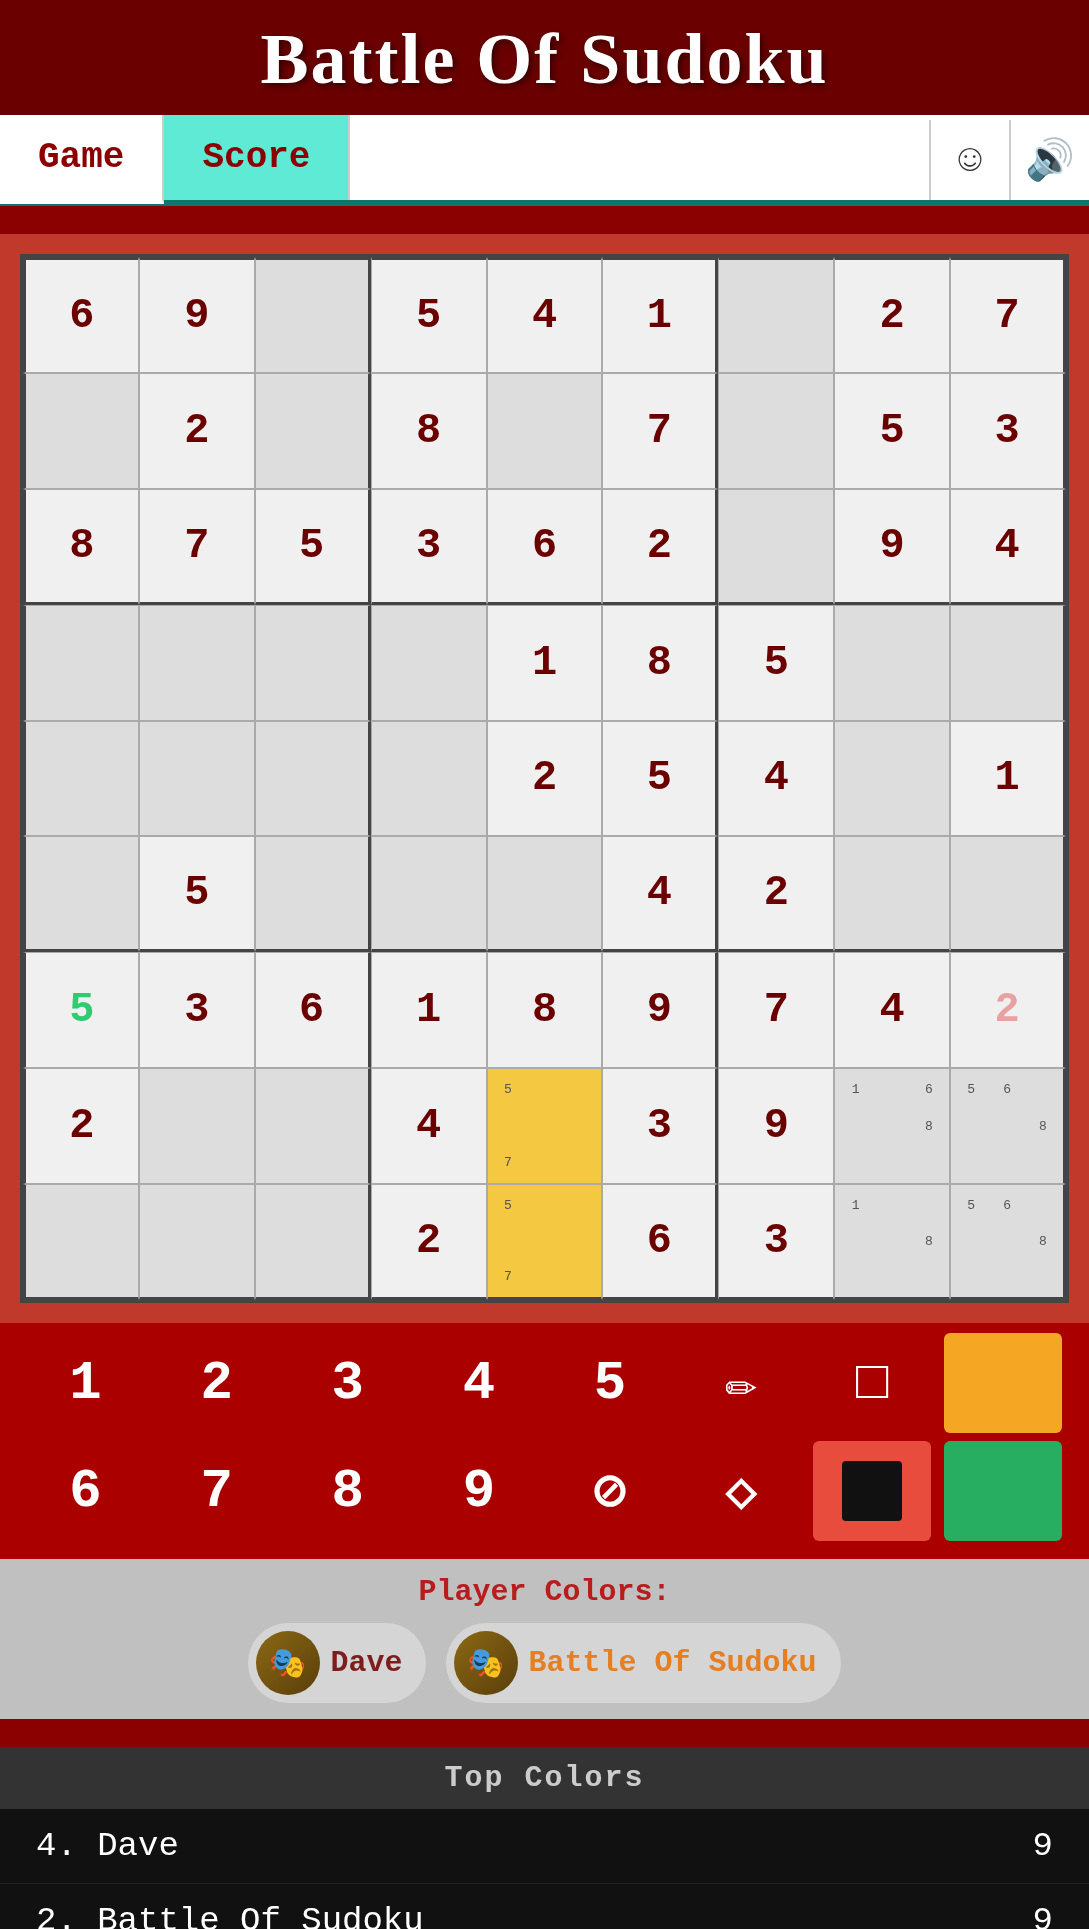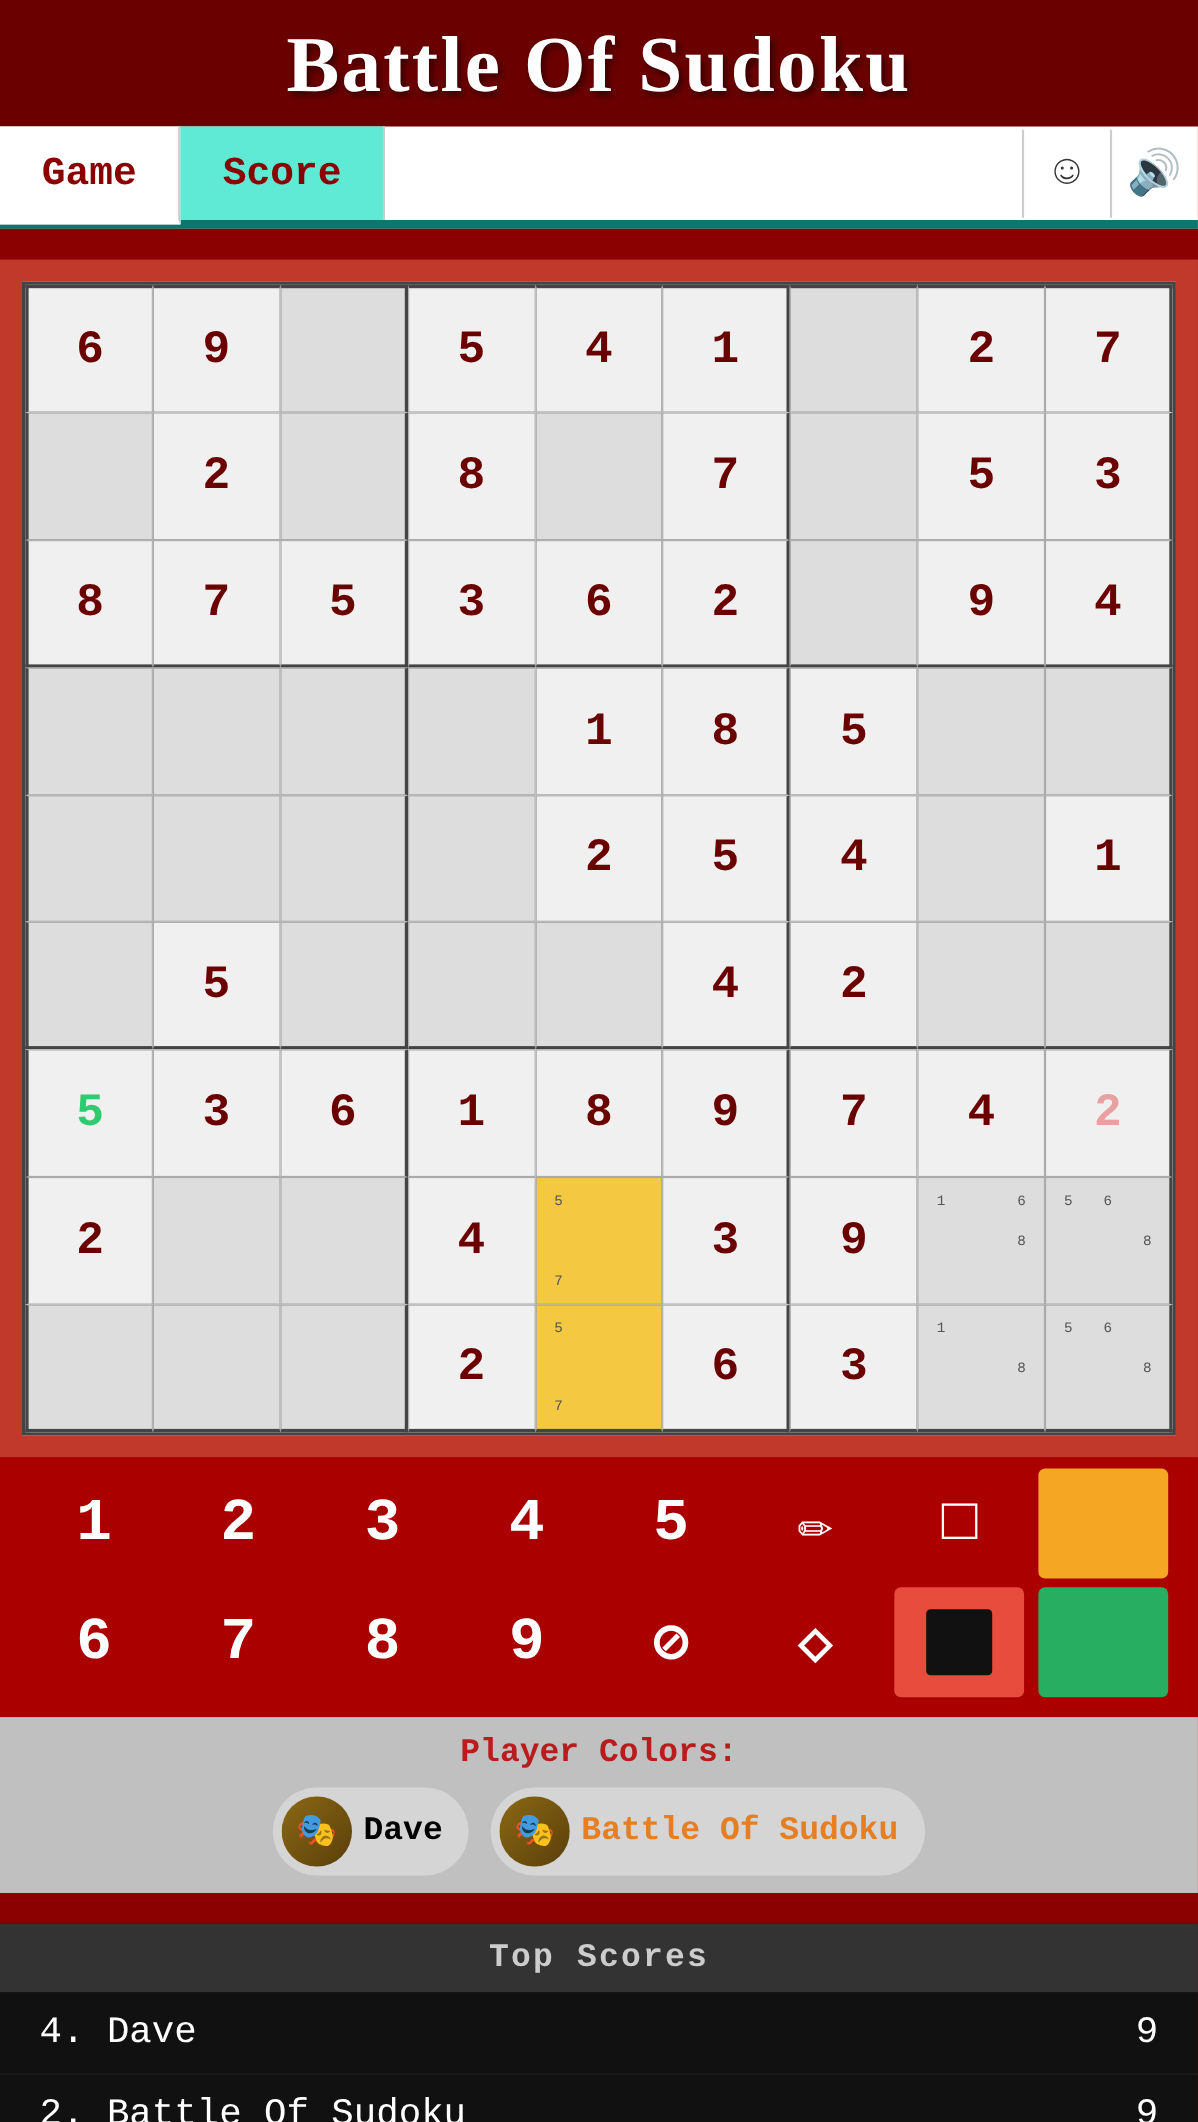--- a/index.html
+++ b/index.html
@@ -23,22 +23,22 @@
       font-weight: bold;
       font-family: Georgia, serif;
       text-shadow: 3px 3px 6px rgba(0,0,0,0.5);
       letter-spacing: 2px;
     }
 
     
     .nav-bar {
       background: white;
       display: flex;
-      align-items: center;
-      border-bottom: 8px solid #0f766e;
+      align-items: flex-end;
+      border-bottom: 6px solid #0f766e;
     }
     .nav-tab {
       padding: 22px 38px;
       font-size: 36px;
       font-weight: bold;
       color: #8B0000;
       cursor: pointer;
       border-right: 2px solid #ccc;
       font-family: 'Courier New', monospace;
     }
@@ -193,21 +193,21 @@
       display: flex;
       align-items: center;
       justify-content: center;
       font-size: 30px;
     }
     .player-name {
       font-size: 30px;
       font-weight: bold;
       font-family: 'Courier New', monospace;
     }
-    .player-name.green { color: #000000; }
+    .player-name.green { color: #7f1d1d; }
     .player-name.orange { color: #e67e22; }
 
     
     .bottom-red-strip {
       height: 28px;
       background: #8B0000;
     }
 
     
     .top-scores-section {
@@ -542,21 +542,21 @@
         <div class="player-avatar-pixel">🎭</div>
       </div>
       <span class="player-name orange">Battle Of Sudoku</span>
     </div>
   </div>
 </div>
 
 <div class="bottom-red-strip"></div>
 
 <div class="top-scores-section">
-  <div class="top-scores-header">Top Scores</div>
+  <div class="top-scores-header">Top Colors</div>
   <div class="score-row">
     <span>4. Dave</span>
     <span>9</span>
   </div>
   <div class="score-row">
     <span>2. Battle Of Sudoku</span>
     <span>9</span>
   </div>
 </div>
 

